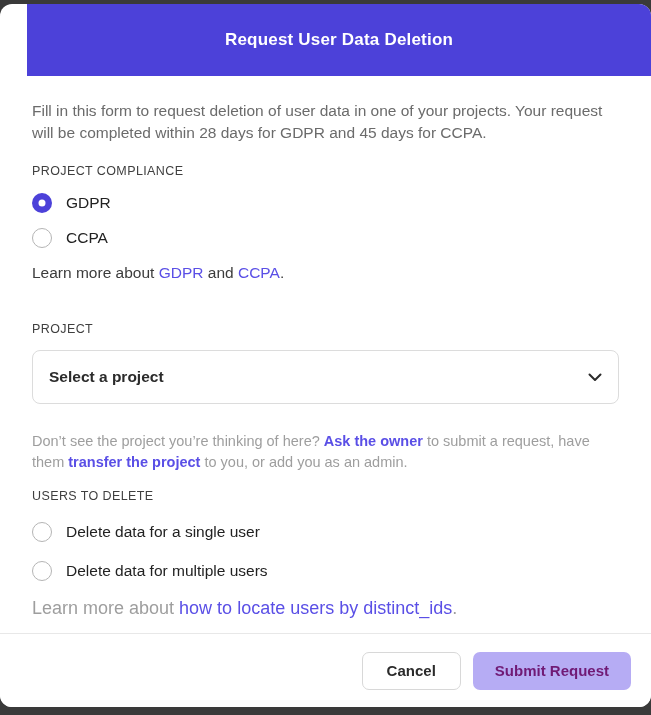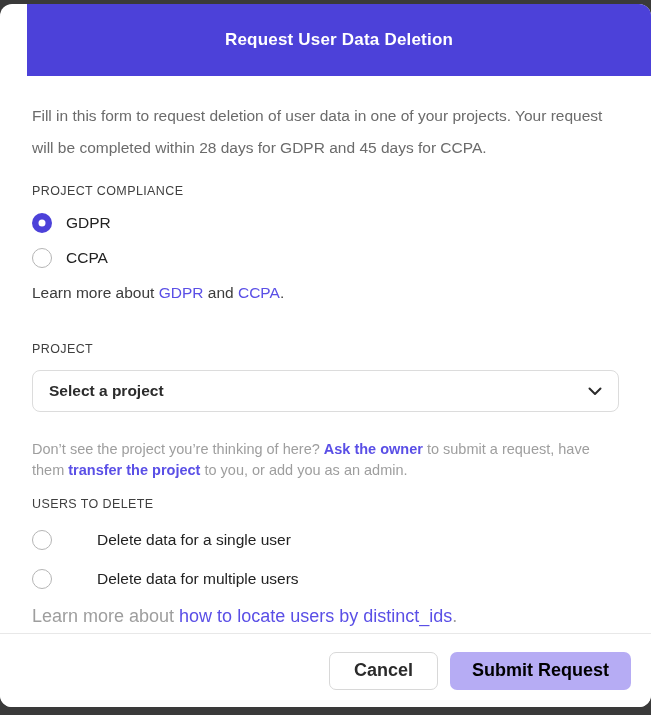--- a/index.html
+++ b/index.html
@@ -19,21 +19,21 @@
     background:#4c41d9;height:72px;flex:0 0 auto;
     display:flex;align-items:center;justify-content:center;margin-left:27px;
   }
   .modal-title{
     color:#ffffff;font-size:17px;font-weight:700;letter-spacing:.2px;
   }
   .modal-body{
     flex:1 1 auto;padding:24px 32px 10px 32px;overflow:hidden;
   }
   .intro{
-    color:#6b6b6b;font-size:15.5px;line-height:32px;margin:0 0 20px 0;
+    color:#6b6b6b;font-size:15.5px;line-height:22px;margin:0 0 20px 0;
   }
   .section-label{
     color:#3f3f3f;font-size:12.5px;letter-spacing:.4px;font-weight:400;
   }
   .radio-row{
     display:flex;align-items:center;margin-top:15px;cursor:pointer;
   }
   .radio{
     width:20px;height:20px;border-radius:50%;box-sizing:border-box;
     background:#ffffff;border:1.5px solid #b5b5b5;flex:0 0 auto;
@@ -50,55 +50,55 @@
     margin-left:14px;color:#222222;font-size:15.5px;
   }
   .learn-more{
     margin-top:16px;color:#3c3c3c;font-size:15.5px;
   }
   a.link{
     color:#5a4fe6;text-decoration:none;cursor:pointer;
   }
   .proj-label{margin-top:40px;}
   .select-box{
-    margin-top:14px;height:42px;box-sizing:border-box;
+    margin-top:14px;height:54px;box-sizing:border-box;
     border:1px solid #dcdcdc;border-radius:8px;background:#fff;
     display:flex;align-items:center;justify-content:space-between;
     padding:0 16px;cursor:pointer;
   }
   .select-value{
     font-size:15.5px;font-weight:700;color:#2b2b2b;
   }
   .chevron{display:flex;align-items:center;}
   .help-text{
     margin-top:27px;color:#9e9e9e;font-size:14.5px;line-height:21px;
   }
   .help-text a.link{font-weight:700;}
   .users-label{margin-top:16px;display:block;}
-  .users-group .radio-row{margin-top:19px;gap:31px;}
+  .users-group .radio-row{margin-top:19px;}
   .users-help{
     margin-top:17px;color:#9e9e9e;font-size:18px;
   }
   .users-help a.link{font-weight:400;}
   .modal-footer{
     flex:0 0 auto;border-top:1px solid #e8e8e8;
     height:73px;display:flex;align-items:center;justify-content:flex-end;
     gap:12px;padding:0 20px;background:#ffffff;
   }
   .btn{
-    height:38px;border-radius:7px;font-size:18px;font-weight:700;
+    height:38px;border-radius:7px;font-size:15px;font-weight:700;
     font-family:inherit;display:flex;align-items:center;justify-content:center;
     box-sizing:border-box;
   }
   .btn-cancel{
     background:#ffffff;border:1px solid #d8d8d8;color:#2b2b2b;
     padding:0 24px;cursor:pointer;
   }
   .btn-submit{
-    background:#b6acf4;border:none;color:#000000;
+    background:#b6acf4;border:none;color:#701a75;
     padding:0 22px;cursor:default;
   }
 </style>
 </head>
 <body>
 
 <div class="modal">
 
   <div class="modal-header">
     <div class="modal-title">Request User Data Deletion</div>

